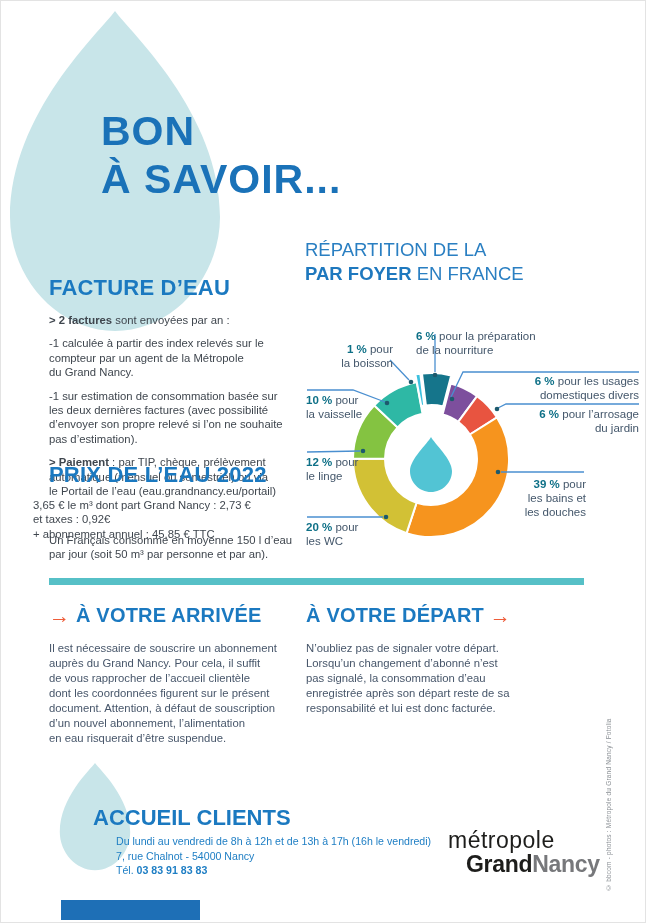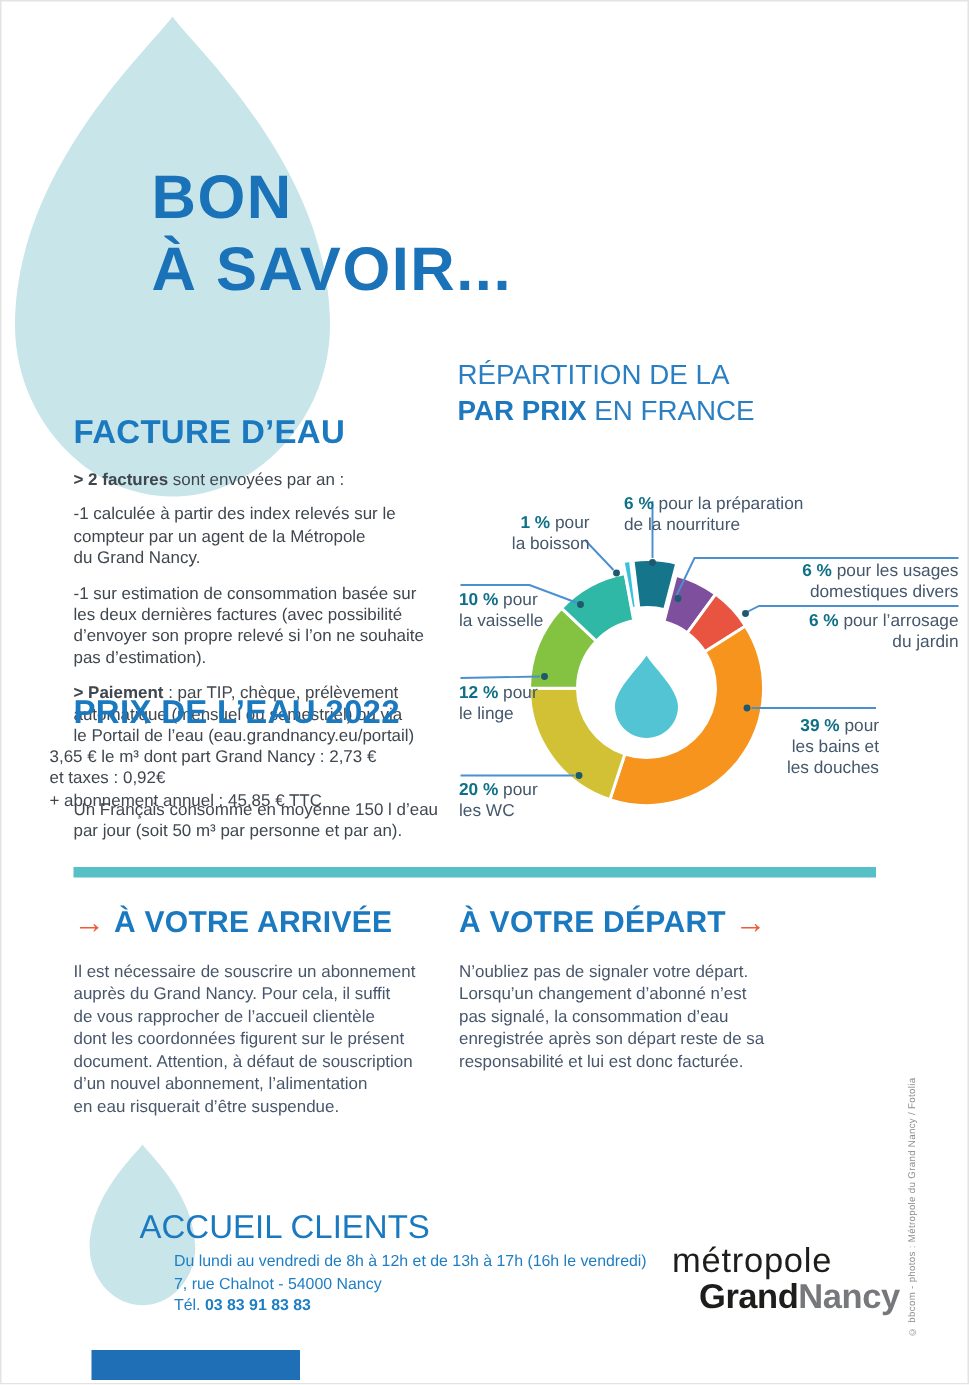--- a/index.html
+++ b/index.html
@@ -14,21 +14,21 @@
   .lead{font-weight:700;}
   .chart-title{left:304px;top:237px;font-size:18.5px;line-height:24px;color:#2a7fc2;}
   .chart-title b{font-weight:800;color:#1e78be;}
   .callout{font-size:11.5px;line-height:13.8px;color:#44576b;white-space:pre-line;}
   .callout .pct{font-weight:800;color:#0e7087;}
   .lbl-r{text-align:right;}
   .divider{left:48px;top:577px;width:535px;height:7px;background:#56c0c7;}
   .sec-head{font-size:20px;font-weight:800;color:#1b79c0;letter-spacing:.2px;}
   .arrow{color:#ee5c39;font-weight:700;font-size:21px;position:relative;top:1px;}
   .body-slate{font-size:11.3px;line-height:15px;color:#47566a;white-space:pre-line;}
-  .accueil-h{left:92px;top:804px;font-size:22px;font-weight:400;color:#1b79c0;}
+  .accueil-h{left:92px;top:804px;font-size:22px;font-weight:700;color:#1b79c0;}
   .footer-lines{left:115px;top:833px;font-size:10.6px;line-height:14.6px;color:#1e7ec4;}
   .footer-lines b{font-weight:700;}
   .logo{left:447px;top:826px;color:#1d1d1b;}
   .logo .l1{font-size:23px;line-height:26px;font-weight:400;letter-spacing:.5px;}
   .logo .l2{font-size:23px;line-height:22px;font-weight:800;letter-spacing:-.3px;margin-left:18px;}
   .logo .grey{color:#77787b;}
   .credits{left:604px;top:700px;height:190px;writing-mode:vertical-rl;transform:rotate(180deg);
            font-size:6.5px;color:#8a8f94;letter-spacing:.2px;}
   .blue-bar{left:60px;top:899px;width:139px;height:20px;background:#1e6fb6;}
 </style>
@@ -98,21 +98,21 @@
 
   <h2 class="abs sec" style="left:48px;top:461px;">PRIX DE L’EAU 2022</h2>
   <div class="abs t pre" style="left:32px;top:497px;width:262px;">3,65 € le m³ dont part Grand Nancy : 2,73 €
 et taxes : 0,92€
 + abonnement annuel : 45,85 € TTC</div>
   <div class="abs t pre" style="left:48px;top:532px;width:262px;">Un Français consomme en moyenne 150 l d’eau
 par jour (soit 50 m³ par personne et par an).</div>
 
   <div class="abs chart-title">
     <div>RÉPARTITION DE LA</div>
-    <div><b>PAR PRIX</b><span> EN FRANCE</span></div>
+    <div><b>PAR FOYER</b><span> EN FRANCE</span></div>
   </div>
 
   <div class="abs callout lbl-r" style="left:322px;top:342px;width:70px;"><span class="pct">1 %</span><span> pour
 la boisson</span></div>
   <div class="abs callout" style="left:415px;top:329px;width:160px;"><span class="pct">6 %</span><span> pour la préparation
 de la nourriture</span></div>
   <div class="abs callout lbl-r" style="left:498px;top:374px;width:140px;"><span class="pct">6 %</span><span> pour les usages
 domestiques divers</span></div>
   <div class="abs callout lbl-r" style="left:498px;top:407px;width:140px;"><span class="pct">6 %</span><span> pour l’arrosage
 du jardin</span></div>

